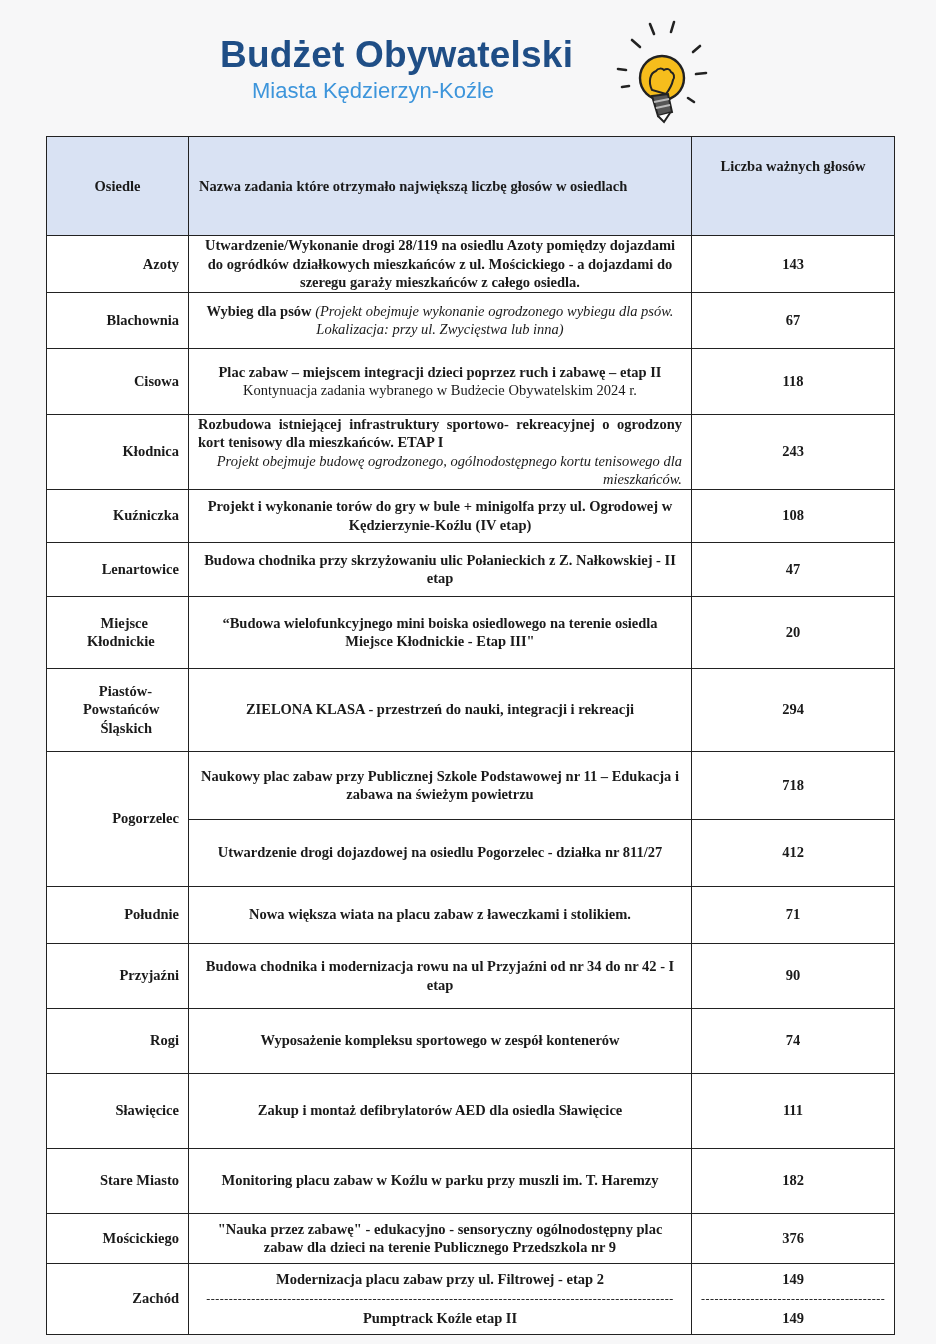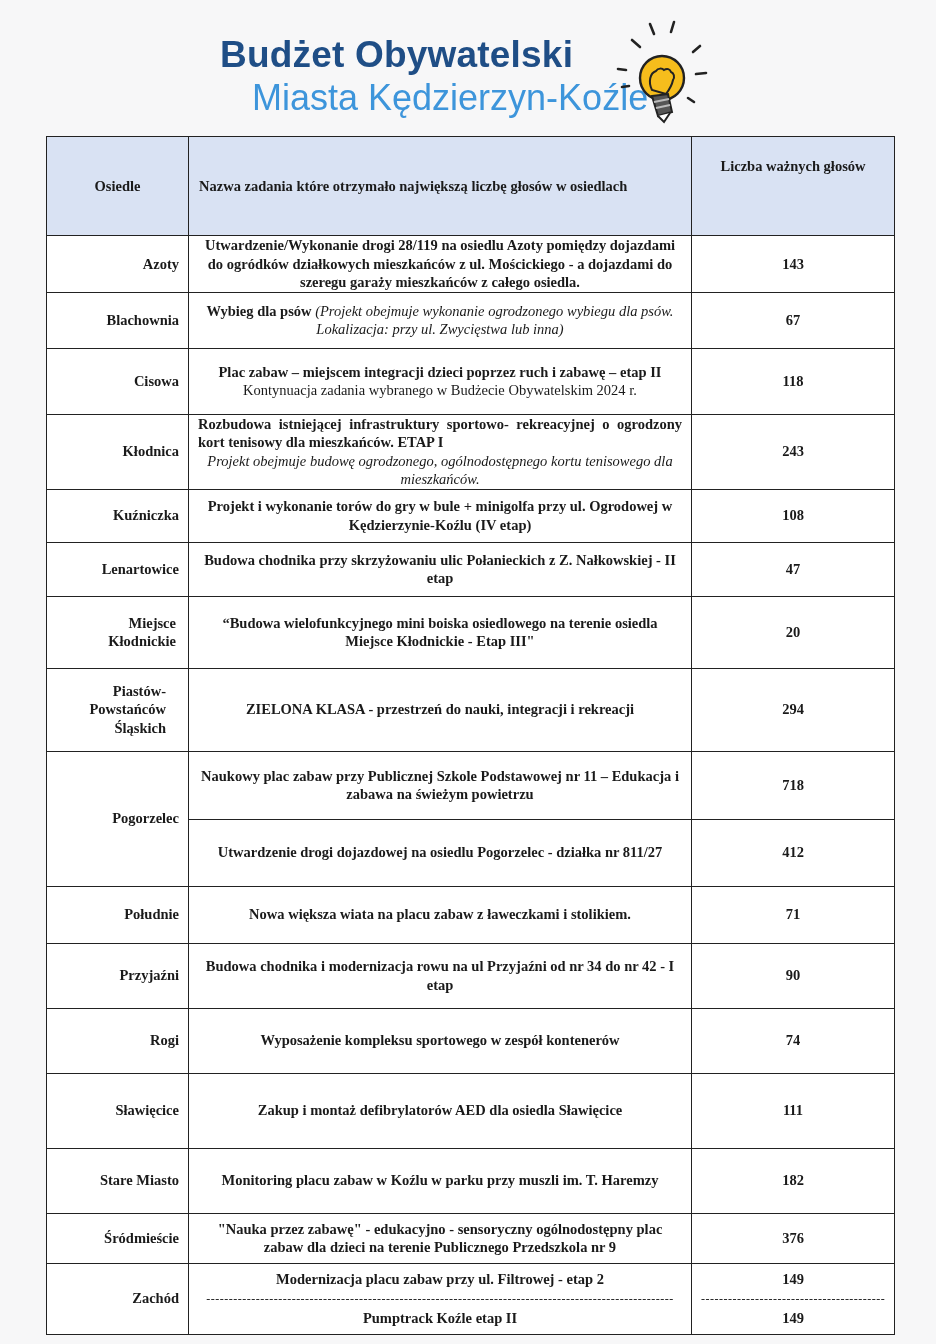--- a/index.html
+++ b/index.html
@@ -28,21 +28,21 @@
       font-size: 37px;
       letter-spacing: 0.2px;
       color: #1f4e86;
       line-height: 1;
       white-space: nowrap;
     }
     .title-sub {
       position: absolute;
       left: 252px; top: 80px;
       font-family: "Liberation Sans", sans-serif;
-      font-size: 36px;
+      font-size: 22px;
       color: #3d95db;
       line-height: 1;
       white-space: nowrap;
     }
     .bulb {
       position: absolute;
       left: 612px; top: 18px;
       width: 100px; height: 110px;
     }
     table.results {
@@ -155,41 +155,41 @@
       <td class="task">
         <span class="split-line">Plac zabaw – miejscem integracji dzieci poprzez ruch i zabawę – etap II</span>
         <span class="split-line note-plain">Kontynuacja zadania wybranego w Budżecie Obywatelskim 2024 r.</span>
       </td>
       <td class="votes">118</td>
     </tr>
     <tr style="height:74px">
       <td class="estate">Kłodnica</td>
       <td class="task justify">
         <span class="split-line">Rozbudowa istniejącej infrastruktury sportowo- rekreacyjnej o ogrodzony kort tenisowy dla mieszkańców. ETAP I</span>
-        <span class="split-line note-italic" style="text-align:center">Projekt obejmuje budowę ogrodzonego, ogólnodostępnego kortu tenisowego dla mieszkańców.</span>
+        <span class="split-line note-italic" style="text-align:right">Projekt obejmuje budowę ogrodzonego, ogólnodostępnego kortu tenisowego dla mieszkańców.</span>
       </td>
       <td class="votes">243</td>
     </tr>
     <tr style="height:53px">
       <td class="estate">Kuźniczka</td>
       <td class="task">Projekt i wykonanie torów do gry w bule + minigolfa przy ul. Ogrodowej w Kędzierzynie-Koźlu (IV etap)</td>
       <td class="votes">108</td>
     </tr>
     <tr style="height:54px">
       <td class="estate">Lenartowice</td>
       <td class="task">Budowa chodnika przy skrzyżowaniu ulic Połanieckich z Z. Nałkowskiej - II etap</td>
       <td class="votes">47</td>
     </tr>
     <tr style="height:72px">
-      <td class="estate" style="padding:0 12px">Miejsce Kłodnickie</td>
+      <td class="estate" style="padding:0 40px">Miejsce Kłodnickie</td>
       <td class="task">“Budowa wielofunkcyjnego mini boiska osiedlowego na terenie osiedla Miejsce Kłodnickie - Etap III"</td>
       <td class="votes">20</td>
     </tr>
     <tr style="height:83px">
-      <td class="estate" style="padding:0 22px">Piastów-Powstańców Śląskich</td>
+      <td class="estate" style="padding:0 36px">Piastów-Powstańców Śląskich</td>
       <td class="task">ZIELONA KLASA - przestrzeń do nauki, integracji i rekreacji</td>
       <td class="votes">294</td>
     </tr>
     <tr style="height:68px">
       <td class="estate" rowspan="2">Pogorzelec</td>
       <td class="task">Naukowy plac zabaw przy Publicznej Szkole Podstawowej nr 11 – Edukacja i zabawa na świeżym powietrzu</td>
       <td class="votes">718</td>
     </tr>
     <tr style="height:67px">
       <td class="task">Utwardzenie drogi dojazdowej na osiedlu Pogorzelec - działka nr 811/27</td>
@@ -214,21 +214,21 @@
       <td class="estate">Sławięcice</td>
       <td class="task">Zakup i montaż defibrylatorów AED dla osiedla Sławięcice</td>
       <td class="votes">111</td>
     </tr>
     <tr style="height:65px">
       <td class="estate">Stare Miasto</td>
       <td class="task">Monitoring placu zabaw w Koźlu w parku przy muszli im. T. Haremzy</td>
       <td class="votes">182</td>
     </tr>
     <tr style="height:50px">
-      <td class="estate">Śródmieście</td>
+      <td class="estate">Mościckiego</td>
       <td class="task">"Nauka przez zabawę" - edukacyjno - sensoryczny ogólnodostępny plac zabaw dla dzieci na terenie Publicznego Przedszkola nr 9</td>
       <td class="votes">376</td>
     </tr>
     <tr style="height:71px">
       <td class="estate">Zachód</td>
       <td class="task">
         <span class="split-line">Modernizacja placu zabaw przy ul. Filtrowej - etap 2</span>
         <span class="dash-line">--------------------------------------------------------------------------------------------------------</span>
         <span class="split-line">Pumptrack Koźle etap II</span>
       </td>

